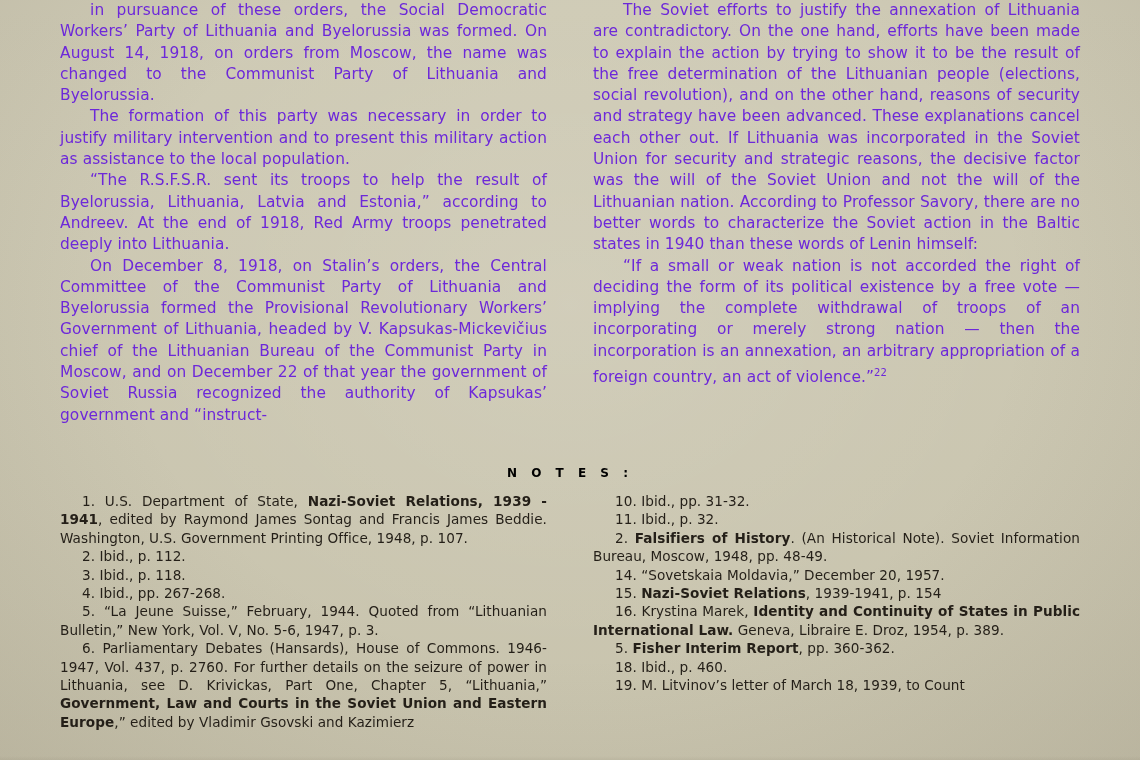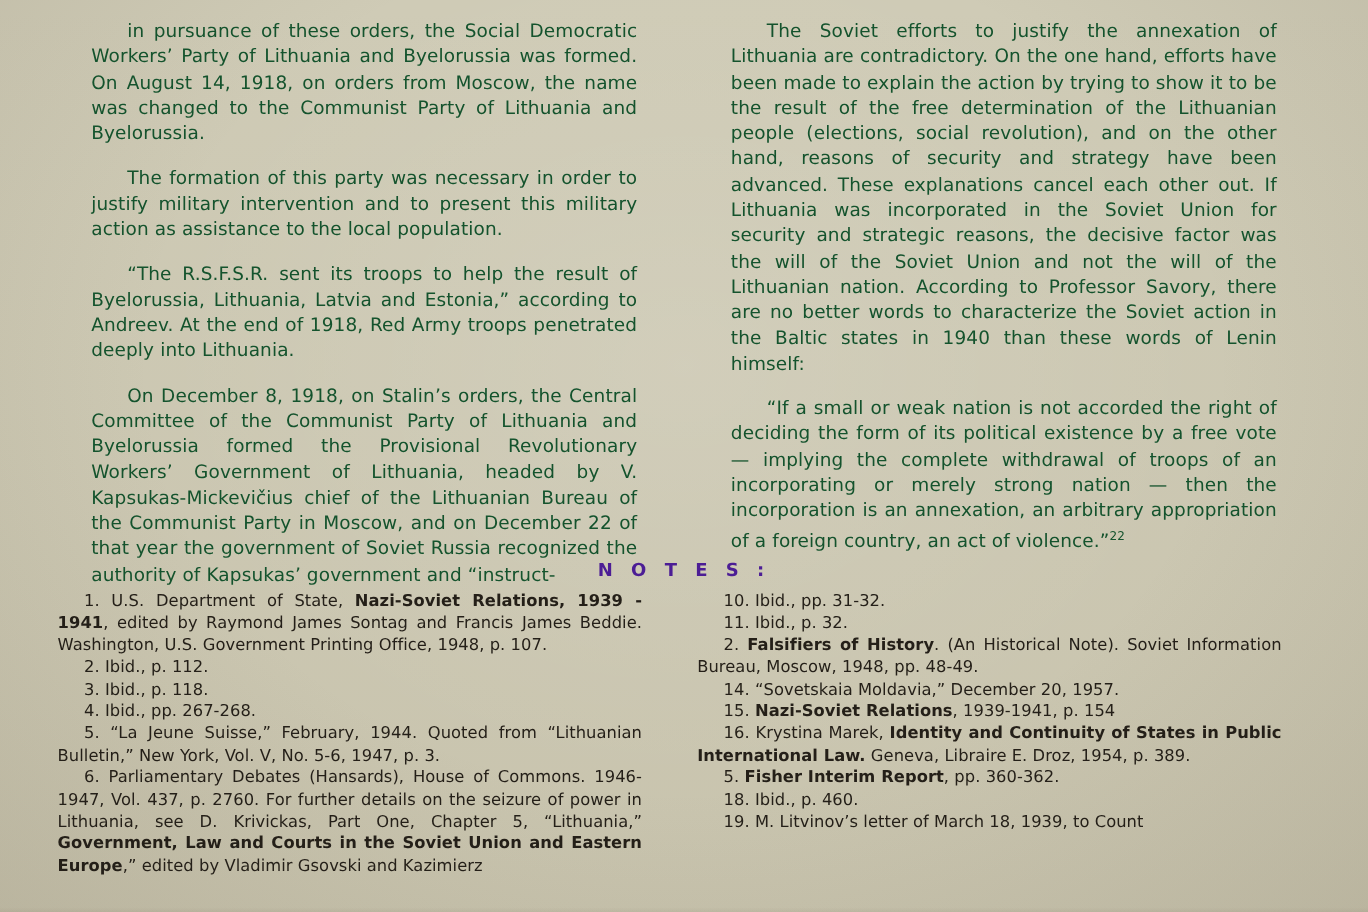--- a/index.html
+++ b/index.html
@@ -33,44 +33,44 @@
     left: 60px;
     top: 0px;
     width: 1020px;
     display: flex;
     gap: 46px;
   }
   .col {
     width: 487px;
   }
   p.body-par {
-    margin: 16px;
+    margin: 0;
     font-family: "DejaVu Sans", sans-serif;
     font-size: 15.4px;
     line-height: 21.3px;
-    color: #14532d;
+    color: #6d28d9;
     text-align: justify;
     text-indent: 30px;
     letter-spacing: 0.1px;
   }
   .notes-heading {
     position: absolute;
     left: 0;
     right: 0;
     top: 466px;
     text-align: center;
-    font-size: 15px;
+    font-size: 12px;
     font-weight: bold;
     letter-spacing: 5px;
-    color: #4c1d95;
+    color: #000000;
     font-family: "DejaVu Sans", sans-serif;
   }
   .notes-cols {
     position: absolute;
-    left: 48px;
+    left: 60px;
     top: 492px;
     width: 1020px;
     display: flex;
     gap: 46px;
   }
   .notes-col {
     width: 487px;
   }
   p.note {
     margin: 0;

